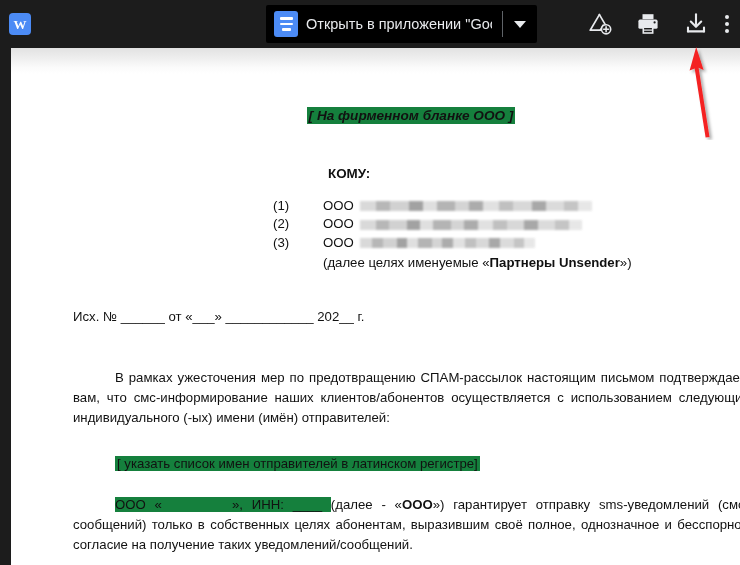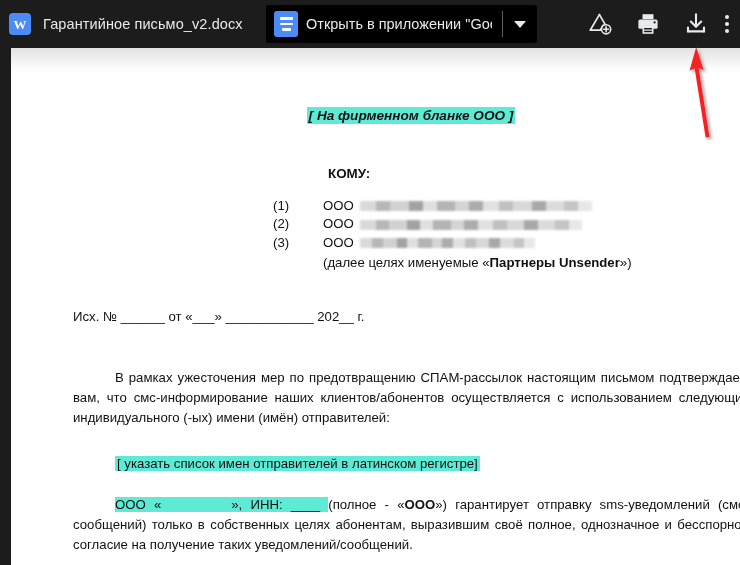--- a/index.html
+++ b/index.html
@@ -92,21 +92,21 @@
   }
   .page-body{
     position:relative;
     padding:58px 62px 0 62px;
     font-family:"Liberation Sans", sans-serif;
     font-size:13.2px;
     color:#111;
     line-height:1.5;
   }
 
-  .hl{ background:#5eead4; }
+  .hl{ background:#15803d; }
 
   .letterhead{
     text-align:center;
     font-weight:bold; font-style:italic;
     font-size:13.6px;
     margin-bottom:38px;
   }
   .letterhead .hl{ padding:1px 2px; }
 
   .komu{
@@ -158,21 +158,20 @@
 </style>
 </head>
 <body>
 
 <div class="toolbar">
 
   <div class="doc-icon">
     <span>W</span>
   </div>
 
-  <div class="doc-title">Гарантийное письмо_v2.docx</div>
 
   <div class="open-wrap">
     <div class="gdocs-icon">
       <i></i>
         <i></i>
         <i></i>
     </div>
     <div class="open-label">Открыть в приложении "Googl...</div>
     <div class="open-sep"></div>
     <div class="caret">
@@ -259,21 +258,21 @@
       </div>
 
       <div class="isx">Исх. № ______ от «___» ____________ 202__ г.</div>
 
       <div class="para first"><span class="indent"></span><span>В рамках ужесточения мер по предотвращению СПАМ-рассылок настоящим письмом подтверждаем вам, что смс-информирование наших клиентов/абонентов осуществляется с использованием следующих индивидуального (-ых) имени (имён) отправителей:</span></div>
 
       <div class="hl-block">
         <span class="indent"></span><span class="hl">[ указать список имен отправителей в латинском регистре]</span>
       </div>
 
-      <div class="para"><span class="indent"></span><span class="hl"><span>ООО «</span><span class="blank-name"></span><span>», ИНН: ____ </span></span><span>(полное - «</span><b>ООО</b><span>») гарантирует отправку sms-уведомлений (смс-сообщений) только в собственных целях абонентам, выразившим своё полное, однозначное и бесспорное согласие на получение таких уведомлений/сообщений.</span></div>
+      <div class="para"><span class="indent"></span><span class="hl"><span>ООО «</span><span class="blank-name"></span><span>», ИНН: ____ </span></span><span>(далее - «</span><b>ООО</b><span>») гарантирует отправку sms-уведомлений (смс-сообщений) только в собственных целях абонентам, выразившим своё полное, однозначное и бесспорное согласие на получение таких уведомлений/сообщений.</span></div>
 
     </div>
   </div>
 </div>
 
 <div class="arrow">
   <svg width="48" height="96" viewBox="0 0 48 96" aria-hidden="true">
     <defs>
       <filter id="ashadow" x="-60%" y="-30%" width="240%" height="180%">
         <feDropShadow dx="2.4" dy="2.4" stdDeviation="1.6" flood-color="#000" flood-opacity="0.34"></feDropShadow>

